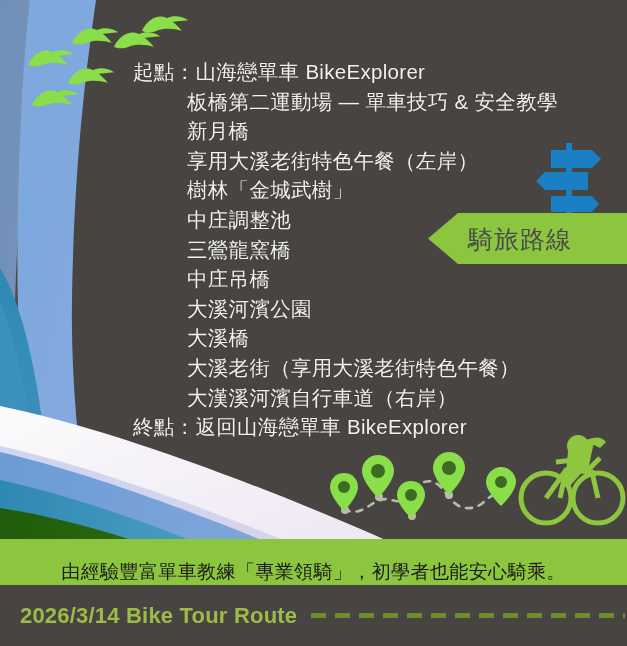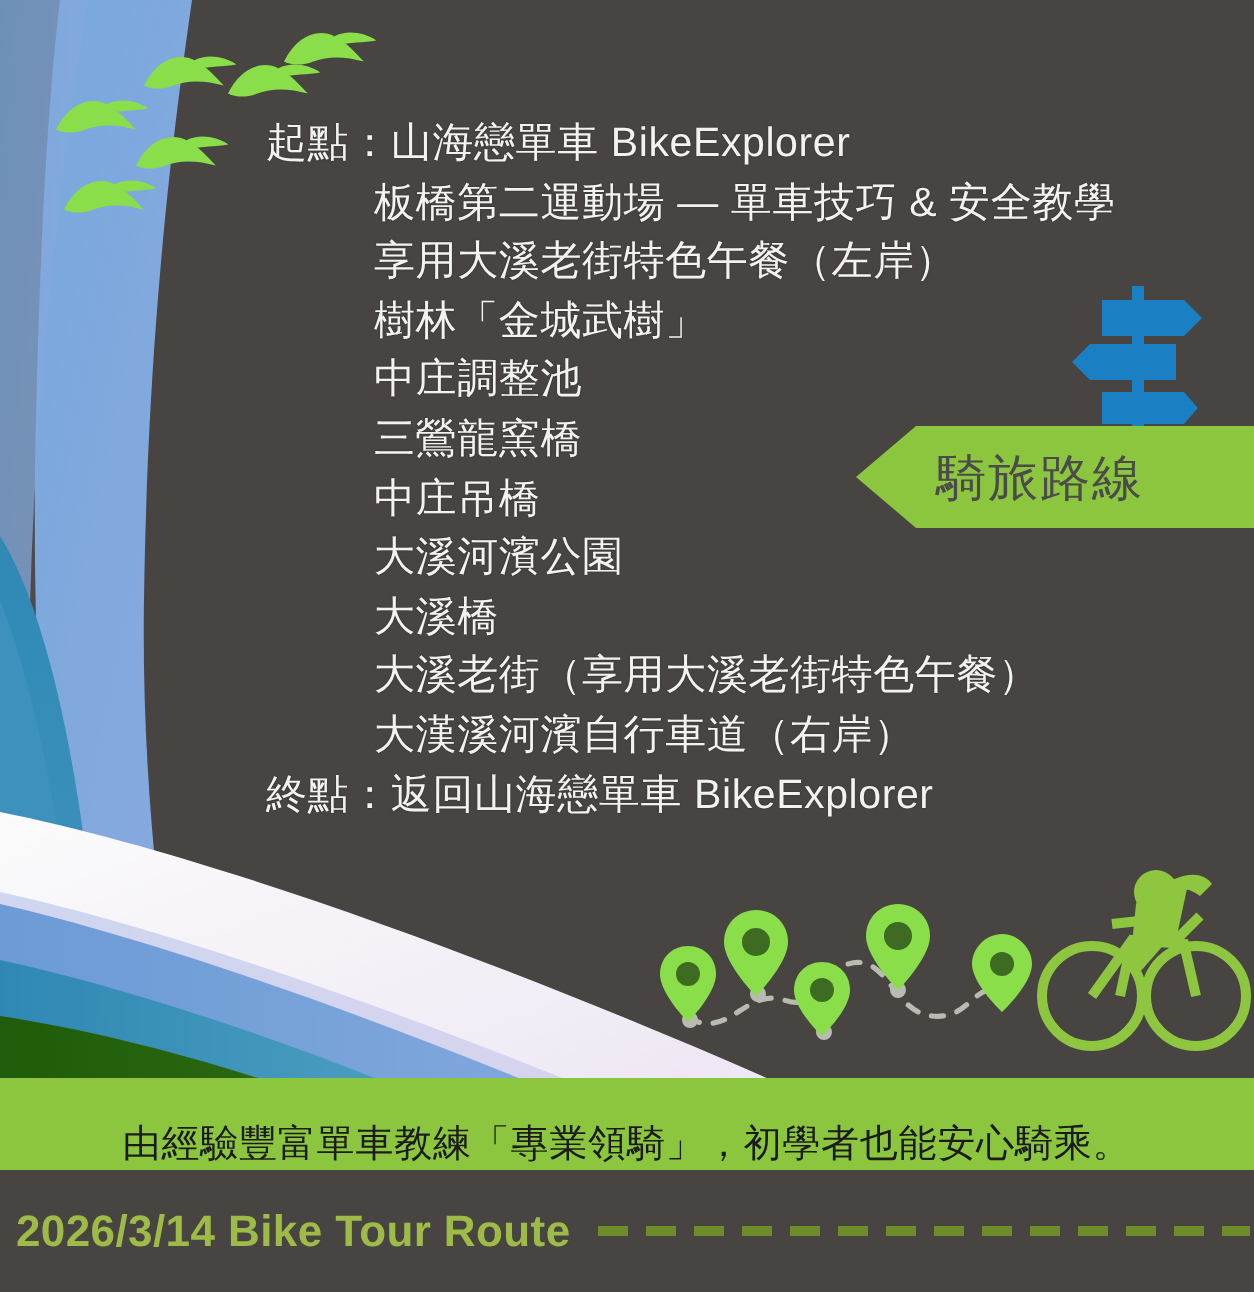--- a/index.html
+++ b/index.html
@@ -67,21 +67,21 @@
 
   
   #footer{
     position:absolute;
     left:0;top:585px;width:627px;height:61px;
     background:#474442;
     z-index:8;
     display:flex;align-items:center;
   }
   #footer-date{
-    margin-left:8px;
+    margin-left:20px;
     color:#9dbb46;
     font-size:22px;
     font-weight:bold;
     letter-spacing:.2px;
     white-space:nowrap;
   }
   #footer-dashes{
     flex:1;
     margin-left:14px;margin-right:2px;
     height:5px;
@@ -223,20 +223,21 @@
       <circle cx="578" cy="446" r="11"></circle>
       <path d="M568,452 C572,440 584,436 594,442 L588,470 L566,472 Z"></path>
       <path d="M572,462 L562,480 L570,486 L584,470 Z"></path>
       <path d="M586,440 q14,-6 20,2 l-6,6 q-8,-6 -16,-2 z"></path>
     </g>
   </svg>
 
   <div id="route-list">
     <div class="route-line">起點：山海戀單車 BikeExplorer</div>
     <div class="route-line indent">板橋第二運動場 — 單車技巧 &amp; 安全教學</div>
+    <div class="route-line indent">新月橋</div>
     <div class="route-line indent">享用大溪老街特色午餐（左岸）</div>
     <div class="route-line indent">樹林「金城武樹」</div>
     <div class="route-line indent">中庄調整池</div>
     <div class="route-line indent">三鶯龍窯橋</div>
     <div class="route-line indent">中庄吊橋</div>
     <div class="route-line indent">大溪河濱公園</div>
     <div class="route-line indent">大溪橋</div>
     <div class="route-line indent">大溪老街（享用大溪老街特色午餐）</div>
     <div class="route-line indent">大漢溪河濱自行車道（右岸）</div>
     <div class="route-line">終點：返回山海戀單車 BikeExplorer</div>

